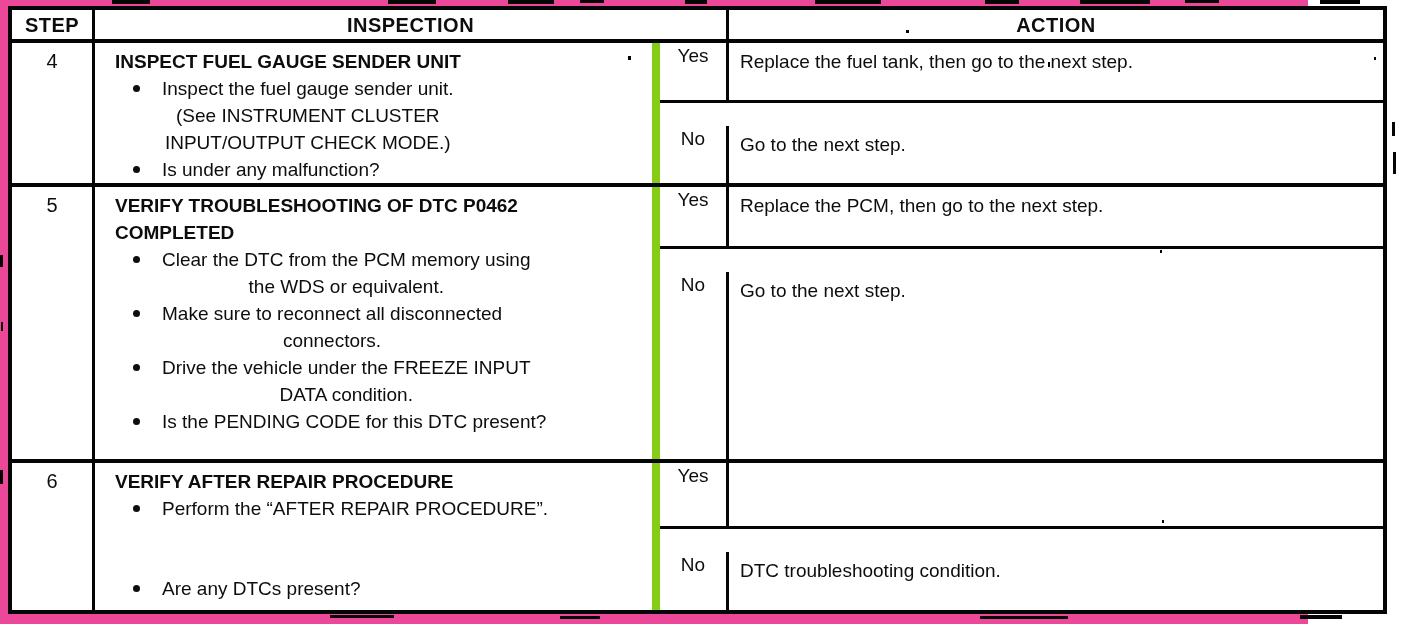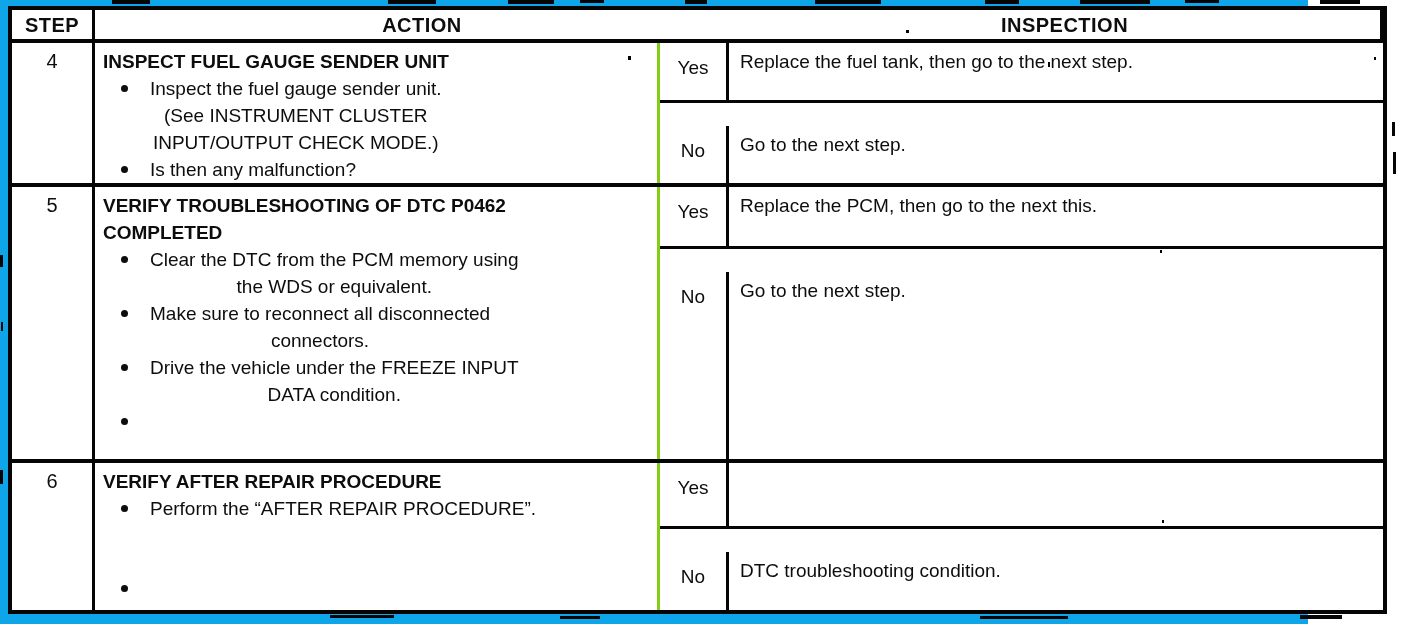--- a/index.html
+++ b/index.html
@@ -3,21 +3,21 @@
 <meta charset="utf-8">
 <style>
   * { box-sizing: border-box; margin: 0; padding: 0; }
   html, body {
     width: 1408px; height: 624px;
     background: #ffffff;
     overflow: hidden;
     font-family: "Liberation Sans", "DejaVu Sans", sans-serif;
     color: #0d0d0d;
   }
-  .page { position: relative; width: 1308px; height: 624px; background: #0ea5e9; }
+  .page { position: relative; width: 1308px; height: 624px; background: #ec4899; }
 
   
   .tbl {
     position: absolute; left: 8px; top: 6px;
     width: 1379px;
     border: 4px solid #050505;
     background: #ffffff;
     display: flex; flex-direction: column;
   }
 
@@ -36,22 +36,22 @@
   .row-4 { height: 144px; }
   .row-5 { height: 276px; }
   .row-6 { height: 147px; border-bottom: none; }
 
   .step-cell {
     width: 83px; border-right: 3px solid #050505;
     text-align: center; padding-top: 7px;
     font-size: 20px;
   }
   .insp-cell {
-    width: 565px; border-right: 3px solid #84cc16;
-    padding: 5px 6px 0 8px;
+    width: 565px; border-right: 8px solid #84cc16;
+    padding: 5px 6px 0 20px;
     overflow: hidden;
   }
   .insp-title {
     font-weight: bold; font-size: 19px; line-height: 27px;
     white-space: pre-line;
   }
   .bullet { display: flex; text-align: center; }
   .dot {
     flex: 0 0 auto;
     width: 7px; height: 7px; border-radius: 50%;
@@ -64,57 +64,57 @@
   
   .yn-action { flex: 1; display: flex; flex-direction: column; }
   .sub { display: flex; }
   .yes-sub { border-bottom: 3px solid #050505; }
   .no-sub  { flex: 1; margin-top: 23px; }
   .row-4 .yes-sub { height: 60px; }
   .row-5 .yes-sub { height: 62px; }
   .row-6 .yes-sub { height: 66px; }
   .yn-cell {
     width: 69px; border-right: 3px solid #050505;
-    text-align: center; padding-top: 14px;
+    text-align: center; padding-top: 2px;
     font-size: 19px;
   }
   .action-cell {
     flex: 1; padding: 6px 4px 8px 11px;
     font-size: 19px; line-height: 25px;
   }
 
   
   .speck { position: absolute; background: #050505; }
 </style>
 </head>
 <body>
 
 <div class="page">
 
   <div class="tbl">
 
     <div class="hdr-row">
       <div class="hdr-cell h-step">STEP</div>
+      <div class="hdr-cell h-insp">INSPECTION</div>
       <div class="hdr-cell h-action">ACTION</div>
-      <div class="hdr-cell h-insp">INSPECTION</div>
     </div>
 
     <div class="step-row row-4">
       <div class="step-cell">4</div>
       <div class="insp-cell">
         <div class="insp-title">INSPECT FUEL GAUGE SENDER UNIT</div>
         <div class="bullet">
           <span class="dot"></span>
           <span class="btxt">Inspect the fuel gauge sender unit.
 (See INSTRUMENT CLUSTER
 INPUT/OUTPUT CHECK MODE.)</span>
         </div>
         <div class="bullet">
           <span class="dot"></span>
-          <span class="btxt">Is then any malfunction?</span>
+          <span class="btxt">Is under any malfunction?</span>
         </div>
       </div>
       <div class="yn-action">
         <div class="sub yes-sub">
           <div class="yn-cell">Yes</div>
           <div class="action-cell">Replace the fuel tank, then go to the next step.</div>
         </div>
         <div class="sub no-sub">
           <div class="yn-cell">No</div>
           <div class="action-cell">Go to the next step.</div>
@@ -137,44 +137,46 @@
           <span class="btxt">Make sure to reconnect all disconnected
 connectors.</span>
         </div>
         <div class="bullet">
           <span class="dot"></span>
           <span class="btxt">Drive the vehicle under the FREEZE INPUT
 DATA condition.</span>
         </div>
         <div class="bullet">
           <span class="dot"></span>
+          <span class="btxt">Is the PENDING CODE for this DTC present?</span>
         </div>
       </div>
       <div class="yn-action">
         <div class="sub yes-sub">
           <div class="yn-cell">Yes</div>
-          <div class="action-cell">Replace the PCM, then go to the next this.</div>
+          <div class="action-cell">Replace the PCM, then go to the next step.</div>
         </div>
         <div class="sub no-sub">
           <div class="yn-cell">No</div>
           <div class="action-cell">Go to the next step.</div>
         </div>
       </div>
     </div>
 
     <div class="step-row row-6">
       <div class="step-cell">6</div>
       <div class="insp-cell">
         <div class="insp-title">VERIFY AFTER REPAIR PROCEDURE</div>
         <div class="bullet">
           <span class="dot"></span>
           <span class="btxt">Perform the “AFTER REPAIR PROCEDURE”.</span>
         </div>
         <div class="bullet gap-top">
           <span class="dot"></span>
+          <span class="btxt">Are any DTCs present?</span>
         </div>
       </div>
       <div class="yn-action">
         <div class="sub yes-sub">
           <div class="yn-cell">Yes</div>
         </div>
         <div class="sub no-sub">
           <div class="yn-cell">No</div>
           <div class="action-cell">DTC troubleshooting condition.</div>
         </div>

